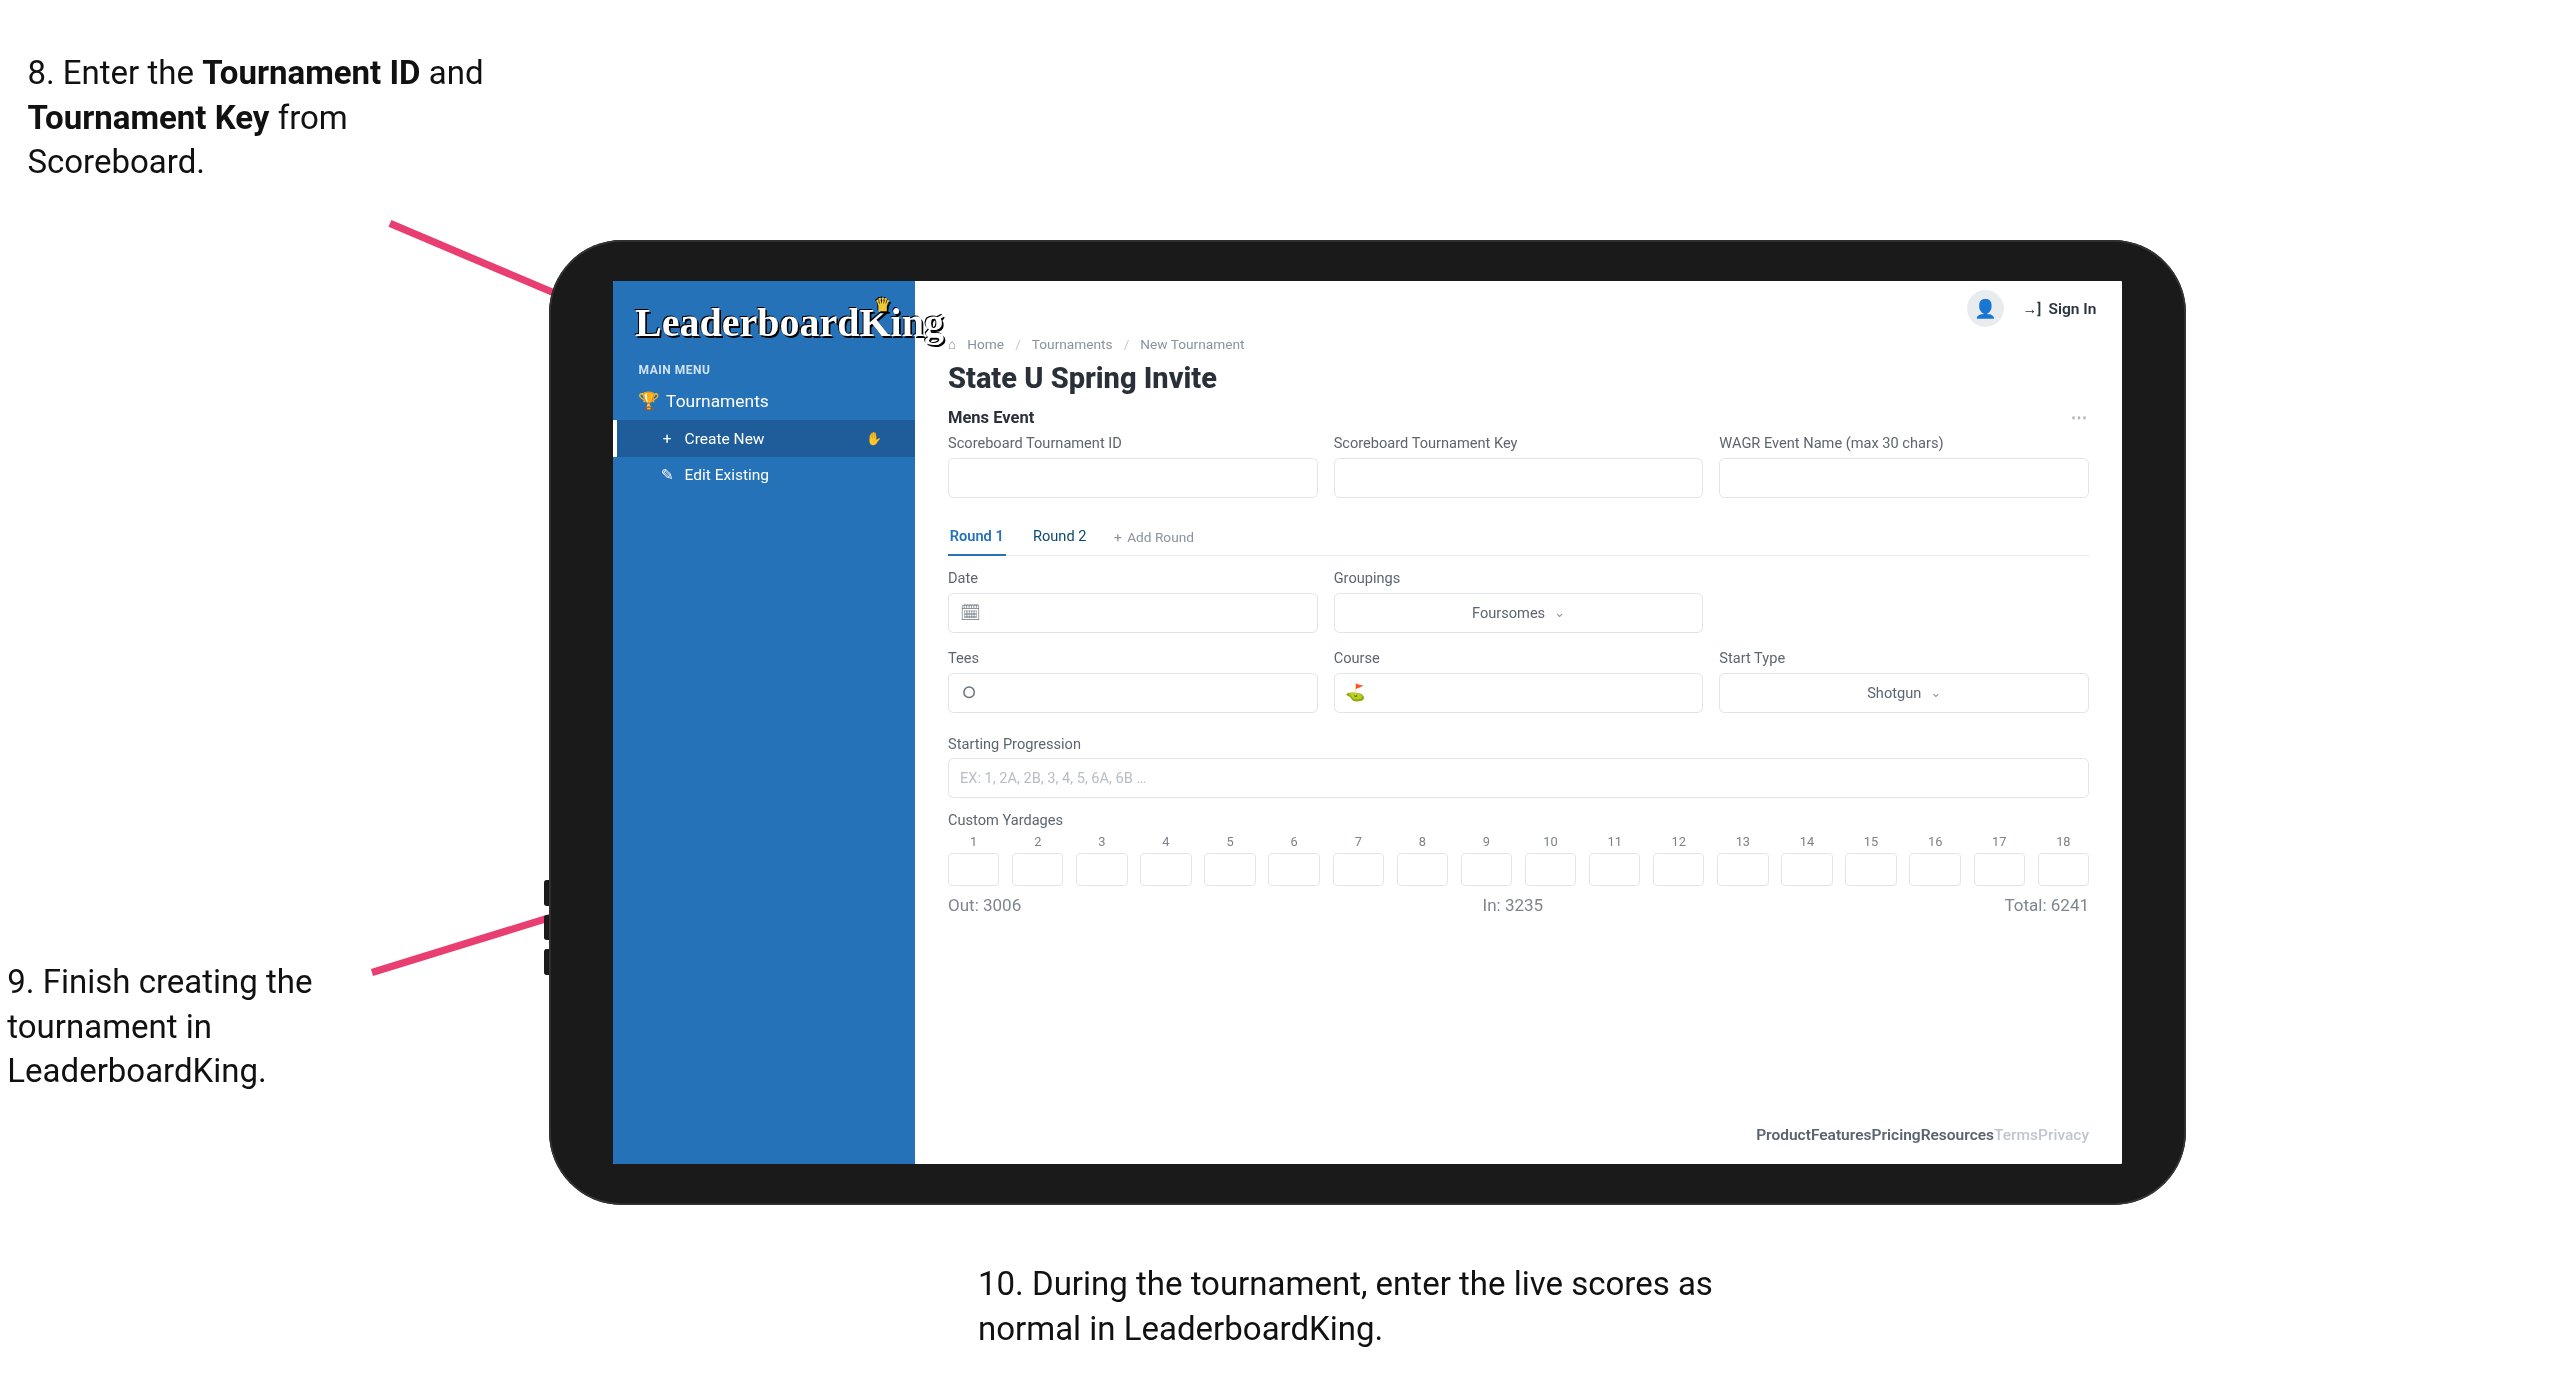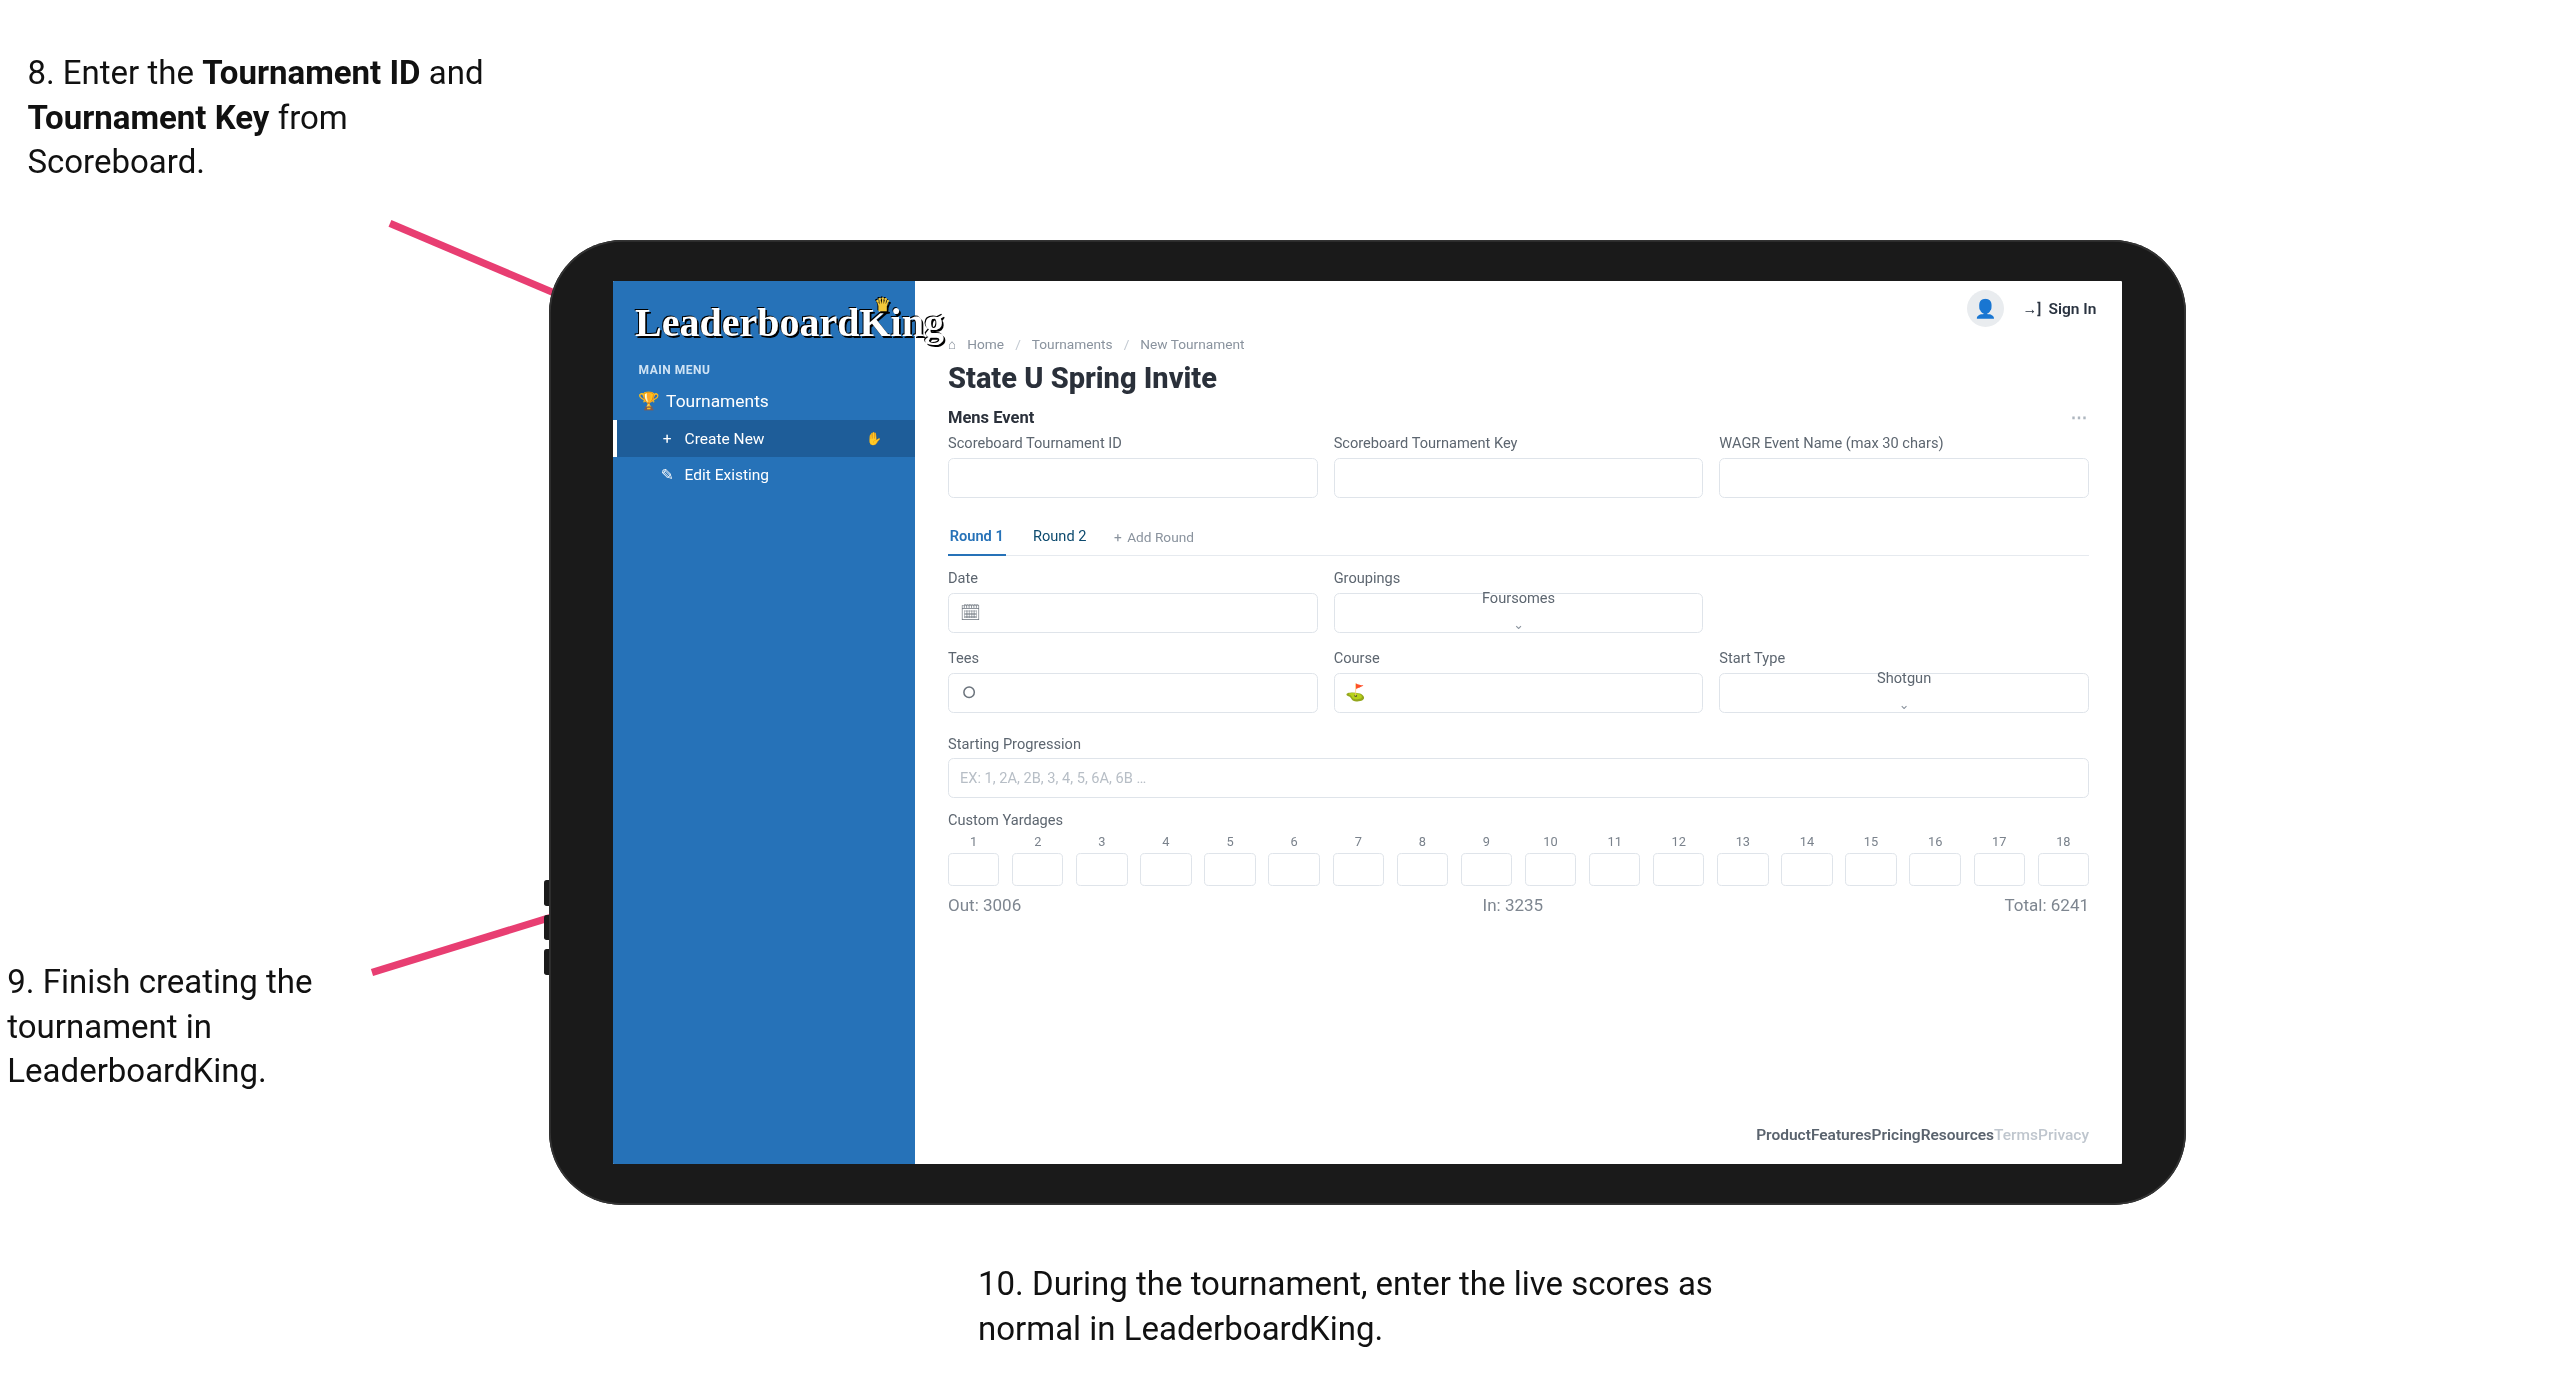--- a/index.html
+++ b/index.html
@@ -199,23 +199,22 @@
     padding: 0 11px;
     font-size: 14.6px;
     color: #5d6670;
     background: #fff;
     display: flex;
     align-items: center;
     gap: 9.1px;
   }
   .input-icon { color: #6b737c; font-size: 16.5px; width: 18.3px; text-align: center; }
   .select {
-    justify-content: flex-end;
+    justify-content: center;
     cursor: pointer;
-    flex-direction: column;
   }
   .chevron { color: #8a939e; font-size: 12.8px; }
 
   .tabs {
     display: flex;
     align-items: center;
     gap: 25.6px;
     margin-top: 20px;
     border-bottom: 0.9px solid #e6eaef;
   }

